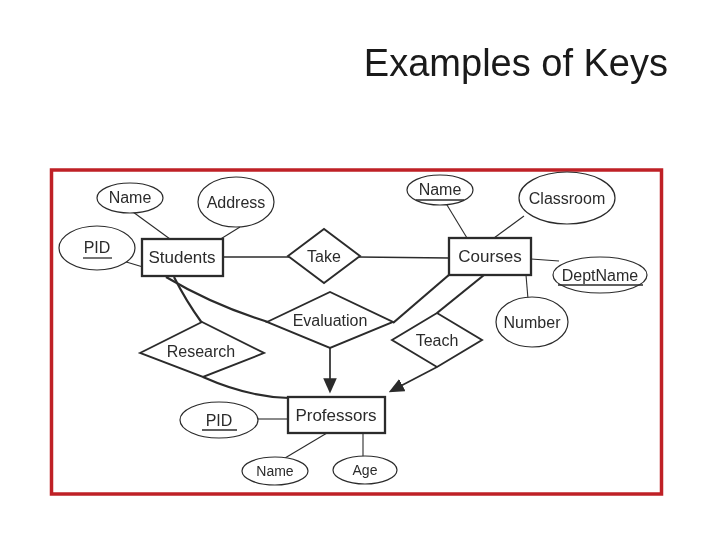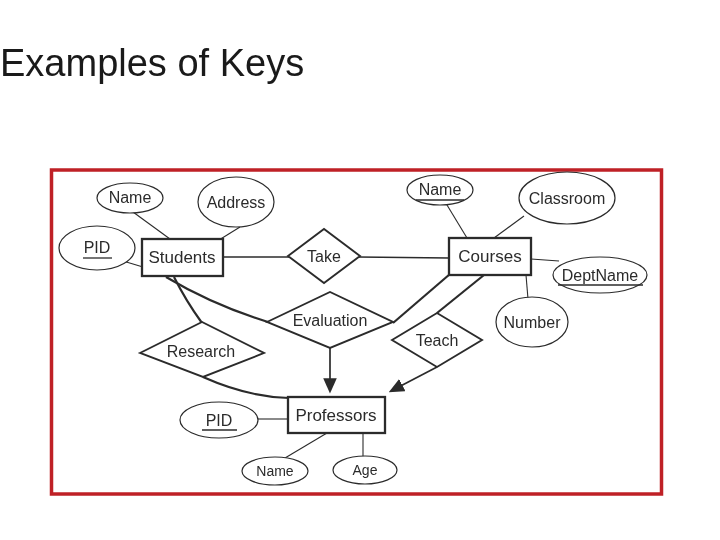--- a/index.html
+++ b/index.html
@@ -10,21 +10,21 @@
   }
   html,body{margin:0;padding:0;}
   body{
     width:720px;height:540px;
     background:var(--background);
     position:relative;overflow:hidden;
     font-family:"Liberation Sans",sans-serif;
   }
   .slide-title{
     position:absolute;top:40px;left:0;width:668px;
-    text-align:left;
+    text-align:right;
     font-size:38px;line-height:46px;font-weight:400;
     color:var(--title_color);
     letter-spacing:0px;
   }
   svg.diagram{position:absolute;left:0;top:0;}
   .frame{fill:none;stroke:var(--frame);stroke-width:3.5px;}
   .edge{stroke:var(--ink);stroke-width:1.1px;fill:none;}
   .edge.mid{stroke-width:1.4px;}
   .edge.thick{stroke-width:2.2px;}
   .edge.arrow{stroke-width:1.7px;}

